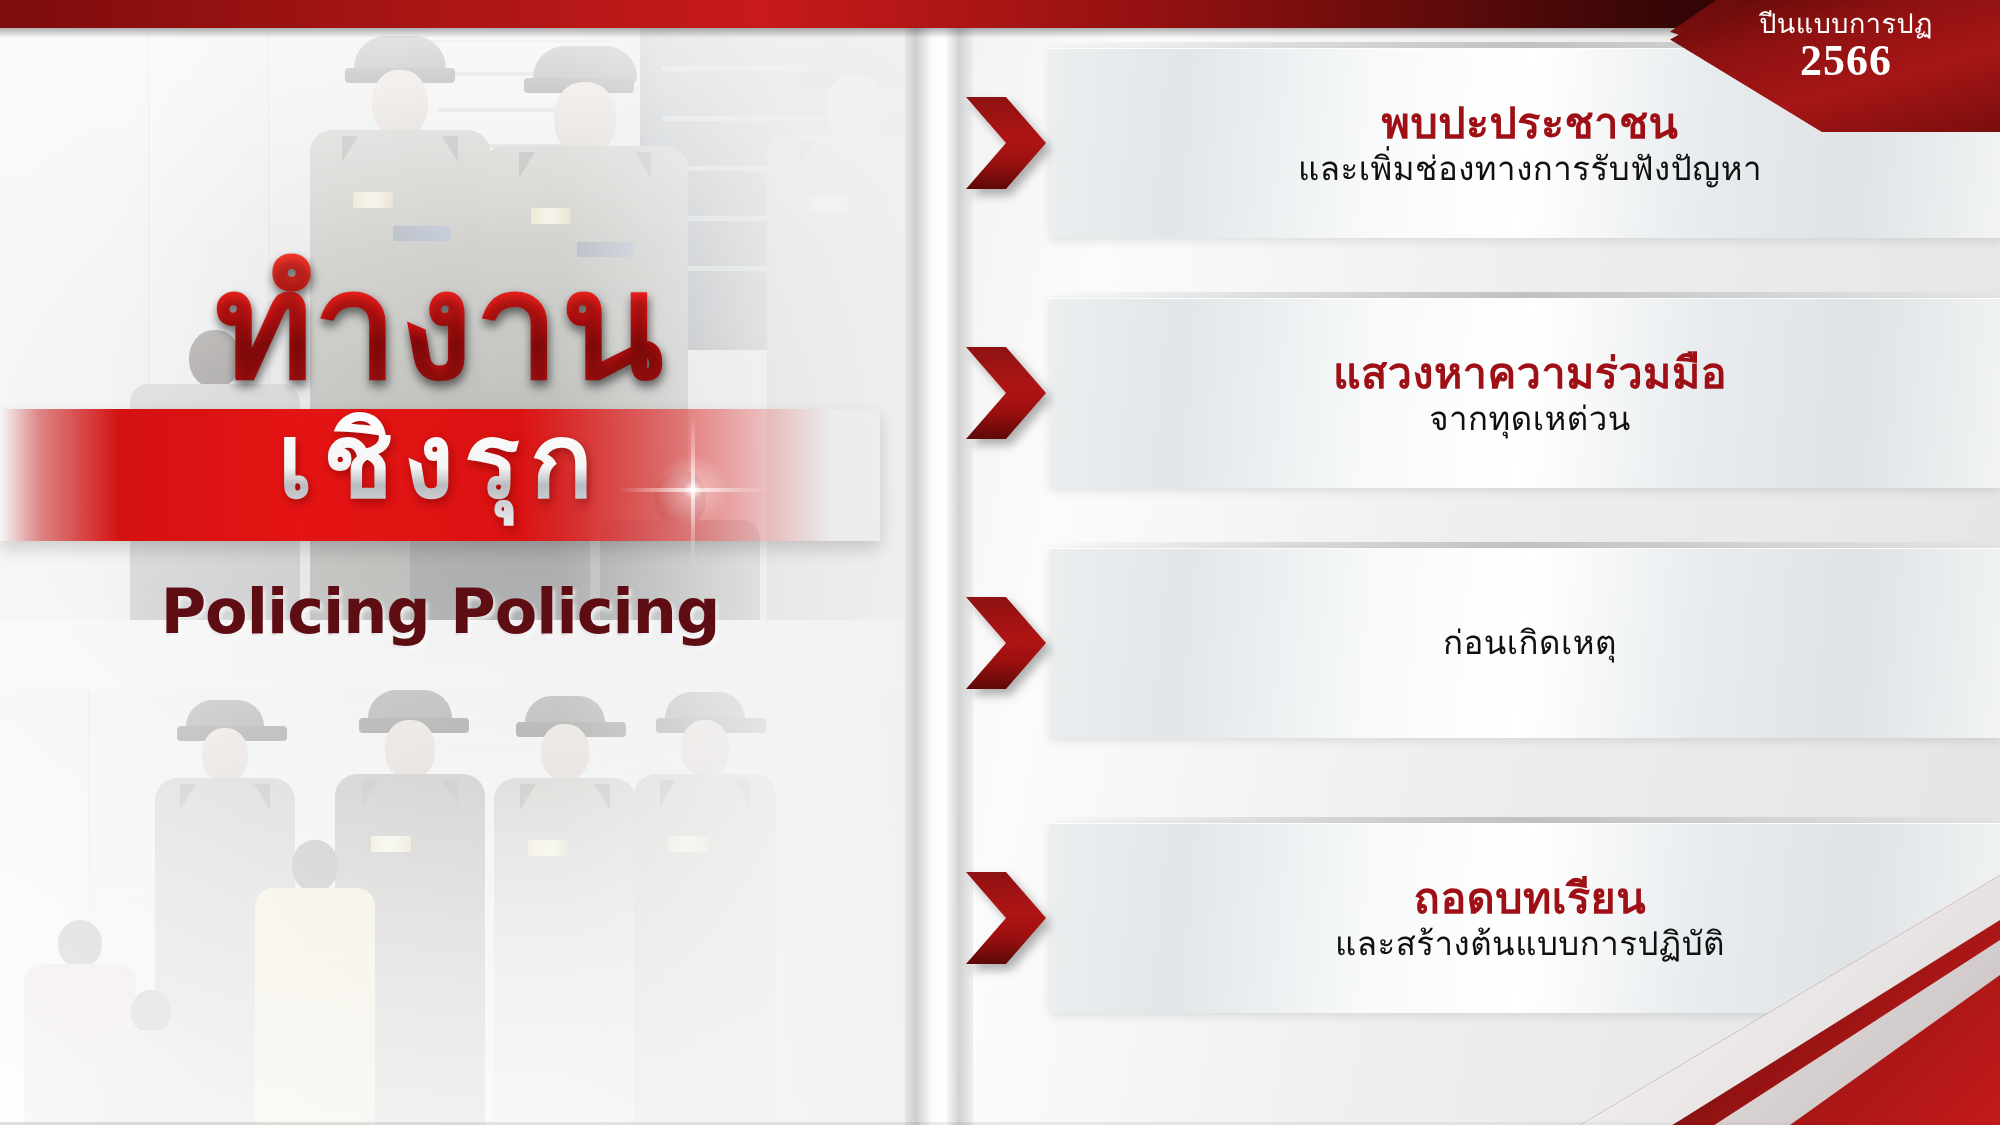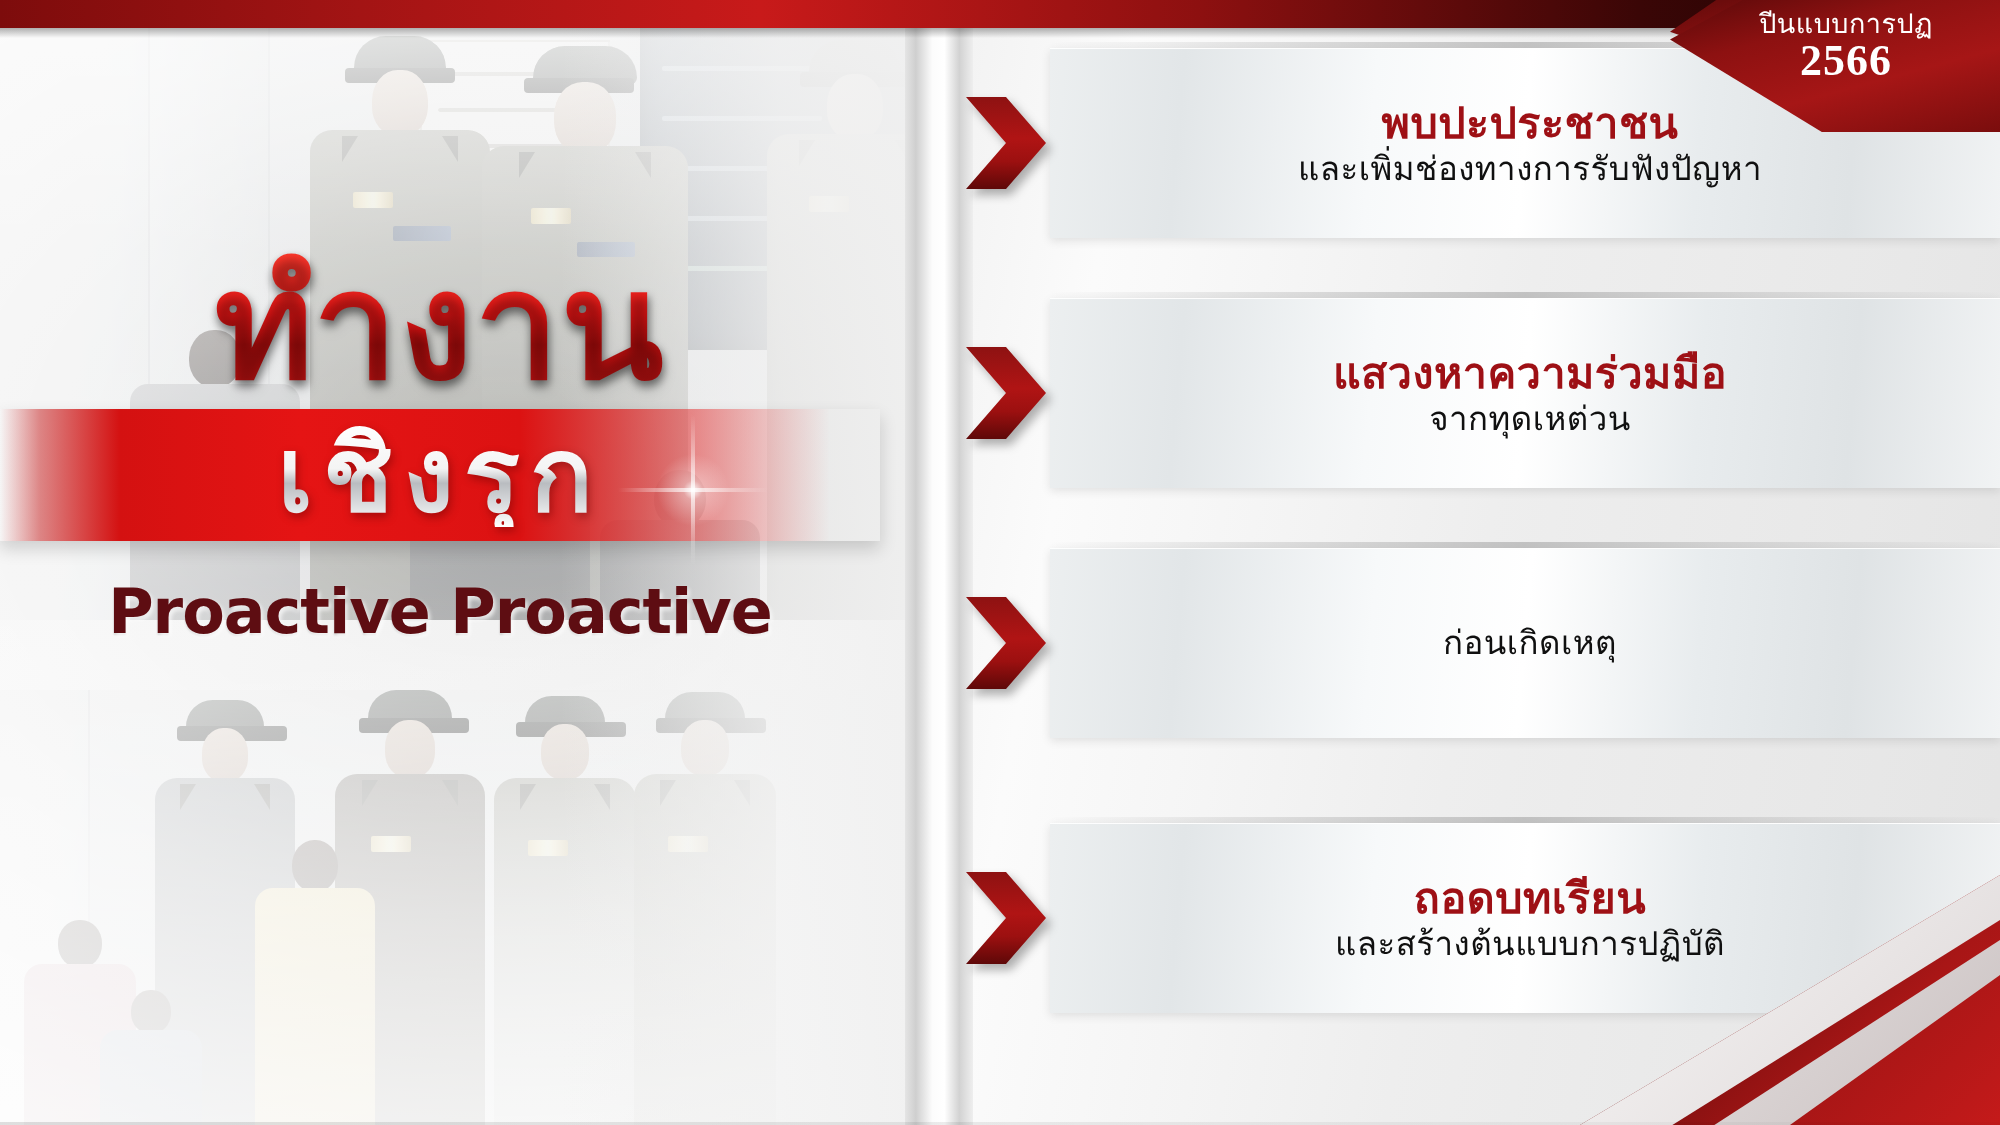--- a/index.html
+++ b/index.html
@@ -140,21 +140,21 @@
     color:#d81313;
     background:linear-gradient(180deg,#ff3a2d 0%,#e01414 42%,#a90c0c 62%,#cf1515 100%);
     -webkit-background-clip:text; background-clip:text;
     -webkit-text-fill-color:transparent;
     text-shadow:0 6px 10px rgba(0,0,0,.28);
     filter:drop-shadow(2px 4px 4px rgba(0,0,0,.35));
   }
   .red-bar{
     position:relative; margin-top:6px;
     height:132px; width:880px;
-    display:flex; align-items:center; justify-content:center;
+    display:flex; justify-content:center;
     background:linear-gradient(90deg,
       rgba(225,232,232,0) 0px,
       rgba(200,40,40,.55) 40px,
       #d41111 120px,
       #e51414 300px,
       #dc1212 520px,
       rgba(226,60,60,.55) 700px,
       rgba(240,240,240,0) 830px);
     box-shadow:0 8px 16px rgba(0,0,0,.16);
   }
@@ -425,21 +425,21 @@
     <div class="photo-haze"></div>
     <div class="photo-fade-right"></div>
   </div>
 
   <div class="title-block">
     <div class="thai-title">ทำงาน</div>
     <div class="red-bar">
       <div class="thai-sub">เชิงรุก</div>
       <div class="spark"></div>
     </div>
-    <div class="eng-title">Proactive Proactive</div>
+    <div class="eng-title">Policing Policing</div>
   </div>
 
   <div class="divider"></div>
 
   <div class="list-pane">
 
     <div class="item" style="top:40px;">
       <div class="plate"></div>
       <svg class="chevron" viewBox="0 0 92 104">
         <defs>

